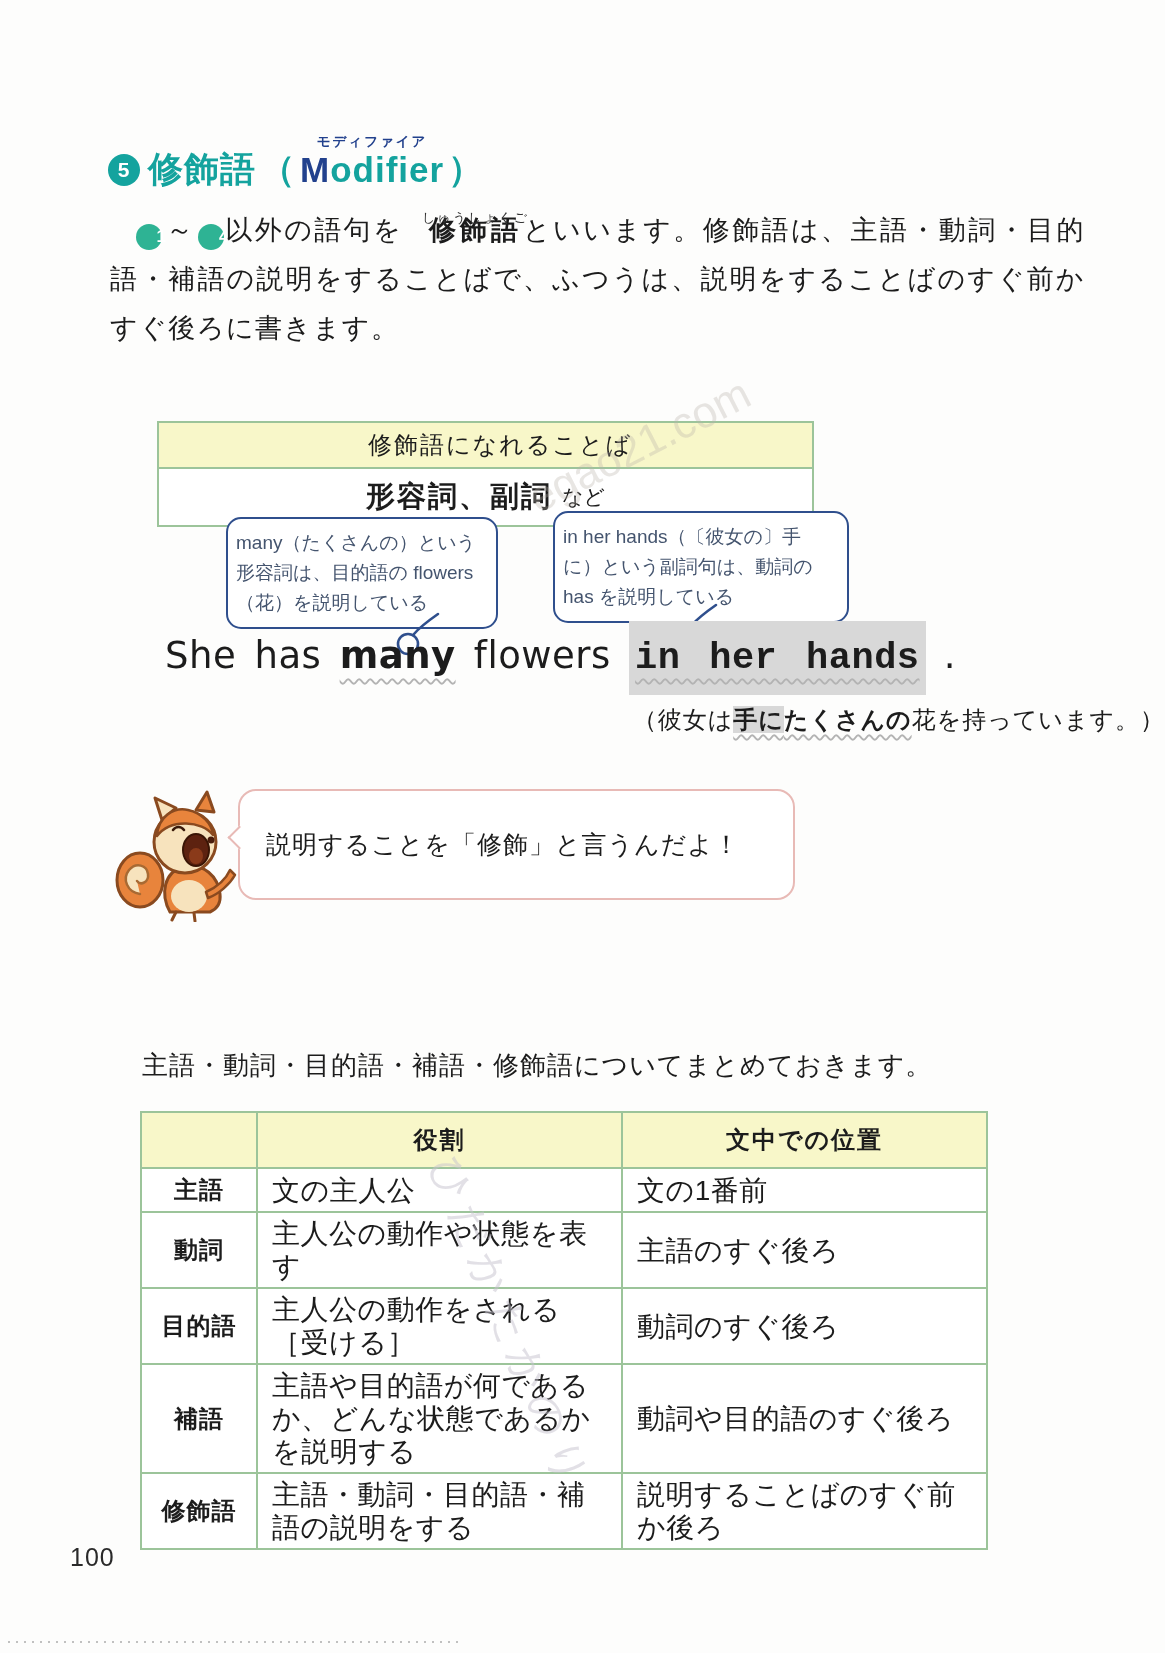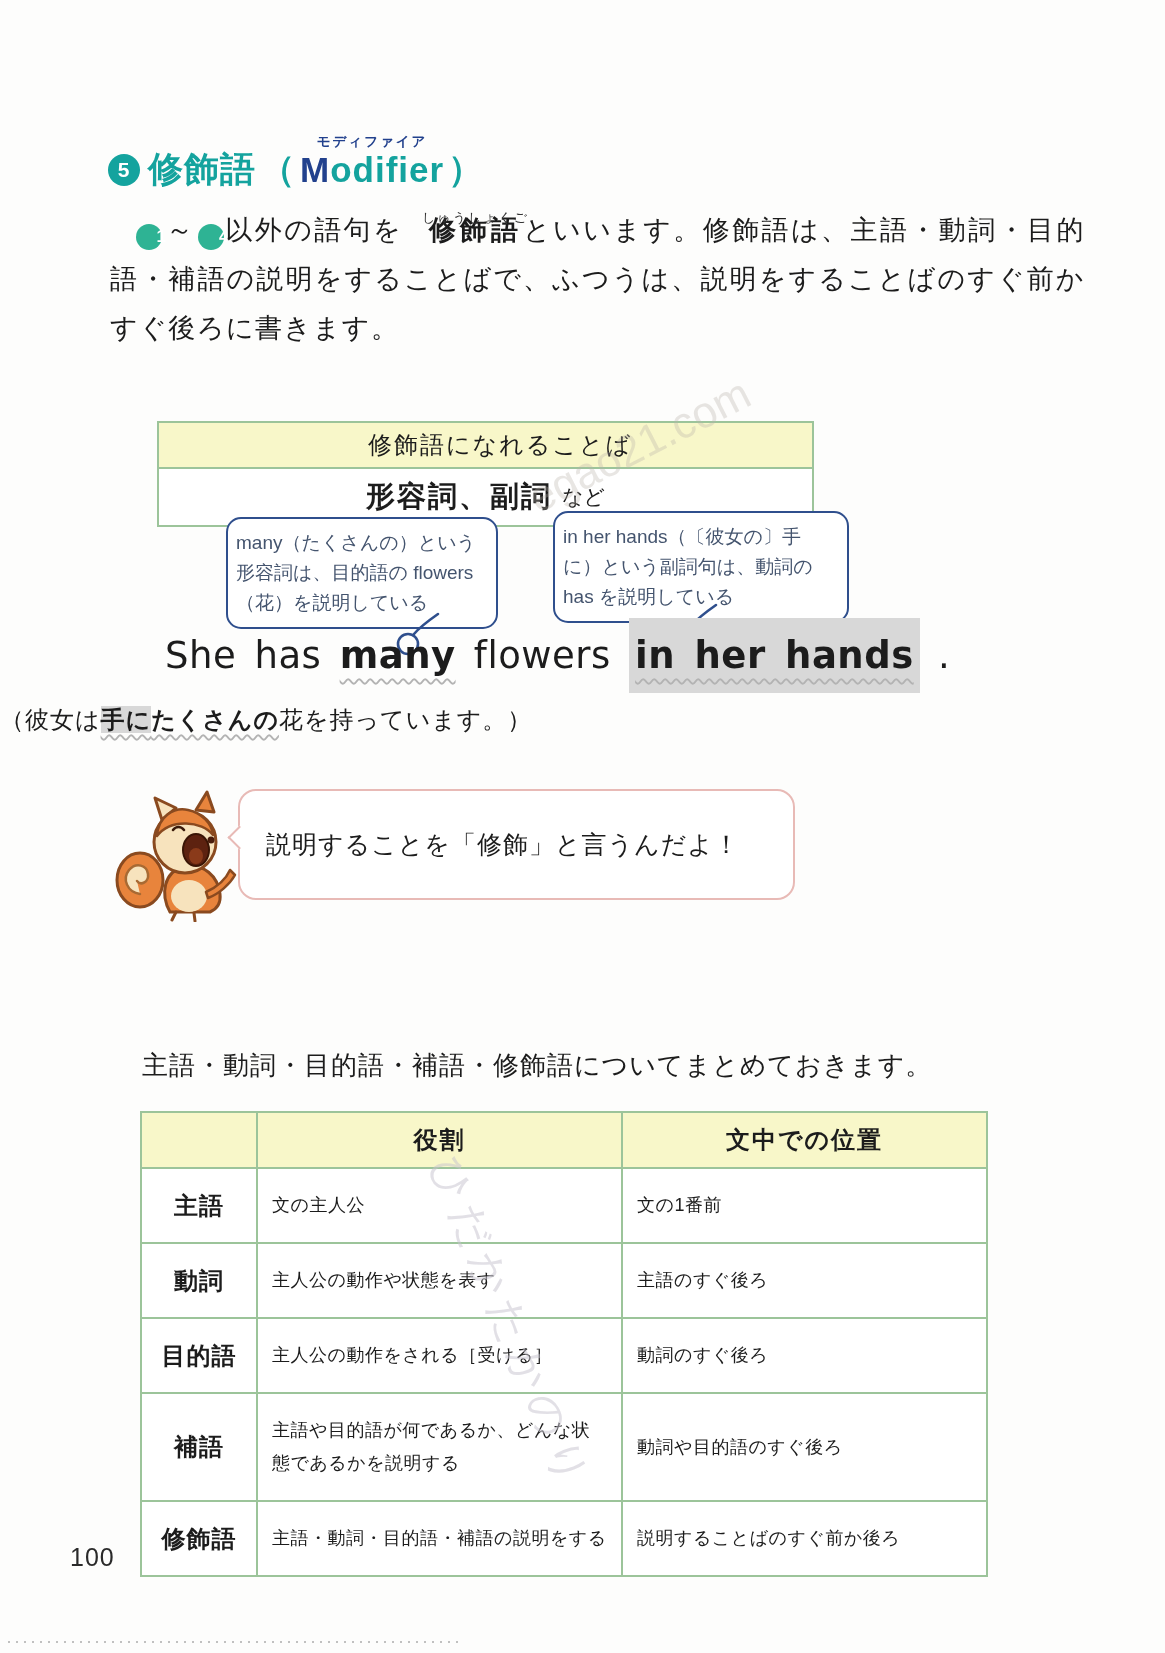--- a/index.html
+++ b/index.html
@@ -49,22 +49,22 @@
     border:2.5px solid var(--callout-border,#2f4f8d); border-radius:15px;
     padding:9px 8px; font-size:19px; line-height:30px; color:var(--callout-text,#44546e);}
   .callout.left{left:226px; top:517px; width:272px;}
   .callout.right{left:553px; top:511px; width:296px;}
   .loop{position:absolute;}
   
   .sentence{position:absolute; left:165px; top:634px; font-family:"DejaVu Sans","Liberation Sans",sans-serif;
     font-size:37px; font-weight:500; letter-spacing:0.5px; word-spacing:6px; white-space:nowrap;}
   .em{font-weight:800;}
   .wavy{text-decoration:underline wavy var(--wavy-gray,#b3b3b3) 2px; text-underline-offset:10px;}
-  .hl{background:var(--highlight-gray,#d8d8d8); padding:16px 6px;}
-  .translation{position:absolute; left:0; top:704px; width:1165px; text-align:left;
+  .hl{background:var(--highlight-gray,#d8d8d8); padding:16px 6px;font-family:Liberation Mono, monospace;}
+  .translation{position:absolute; left:0; top:704px; width:1165px; text-align:right;
     font-size:24px; letter-spacing:1px;}
   .jp-hl{background:var(--highlight-gray,#d8d8d8); font-weight:bold;}
   .wavy-s{text-decoration:underline wavy var(--wavy-gray,#b3b3b3) 1.5px; text-underline-offset:6px;}
   .translation b{letter-spacing:1px;}
   
   .mascot{position:absolute; left:110px; top:780px;}
   .mascot-bubble{position:absolute; left:238px; top:789px; width:557px; height:111px; box-sizing:border-box;
     background:#fff; border:2px solid var(--mascot-bubble-border,#e8bab6); border-radius:18px;
     display:flex; align-items:center; padding-left:26px;}
   .bubble-tail{position:absolute; left:-9px; top:38px; width:15px; height:15px; background:#fff;
@@ -73,21 +73,21 @@
     transform:rotate(45deg);}
   .bubble-text{font-size:25px; letter-spacing:1px;}
   
   .summary{position:absolute; left:134px; top:1040px; margin:8px; font-size:26px; letter-spacing:1px;}
   .summary-table{position:absolute; left:140px; top:1111px; width:846px;
     border-collapse:collapse; table-layout:fixed; background:#fff;}
   .summary-table th,.summary-table td{border:2.5px solid var(--box-border,#9cc49a);}
   .summary-table th{background:var(--box-header-bg,#f8f7c9); font-size:24px; letter-spacing:2px;
     font-weight:bold; height:52px;}
   .summary-table td.lbl{font-size:24px; font-weight:bold; text-align:center; letter-spacing:1px;}
-  .summary-table td.role,.summary-table td.pos{font-size:18px; padding:20px 14px; letter-spacing:0.5px; line-height:33px;}
+  .summary-table td.role,.summary-table td.pos{font-size:28px; padding:4px 14px; letter-spacing:0.5px; line-height:33px;}
   tr.h1{height:44px;} tr.h2{height:50px;} tr.h3{height:50px;} tr.h4{height:76px;} tr.h5{height:57px;}
   
   .page-num{position:absolute; left:70px; top:1543px; font-size:25px; color:#2a2a2a; letter-spacing:1px;}
   .watermark{position:absolute; color:#b9b2aa; opacity:.32; pointer-events:none; white-space:nowrap;}
   .wm1{left:520px; top:478px; font-size:44px; transform:rotate(-27deg); transform-origin:left top;}
   .wm2{left:470px; top:1148px; font-size:42px; color:#c6c3ce; opacity:.5; letter-spacing:8px;
     transform:rotate(68deg); transform-origin:left top;}
   .scan-edge{position:absolute; left:8px; top:1641px; width:452px; height:2px; opacity:.55;
     background:repeating-linear-gradient(90deg,#8f8f8f 0 2px,transparent 2px 8px);}
 </style>

